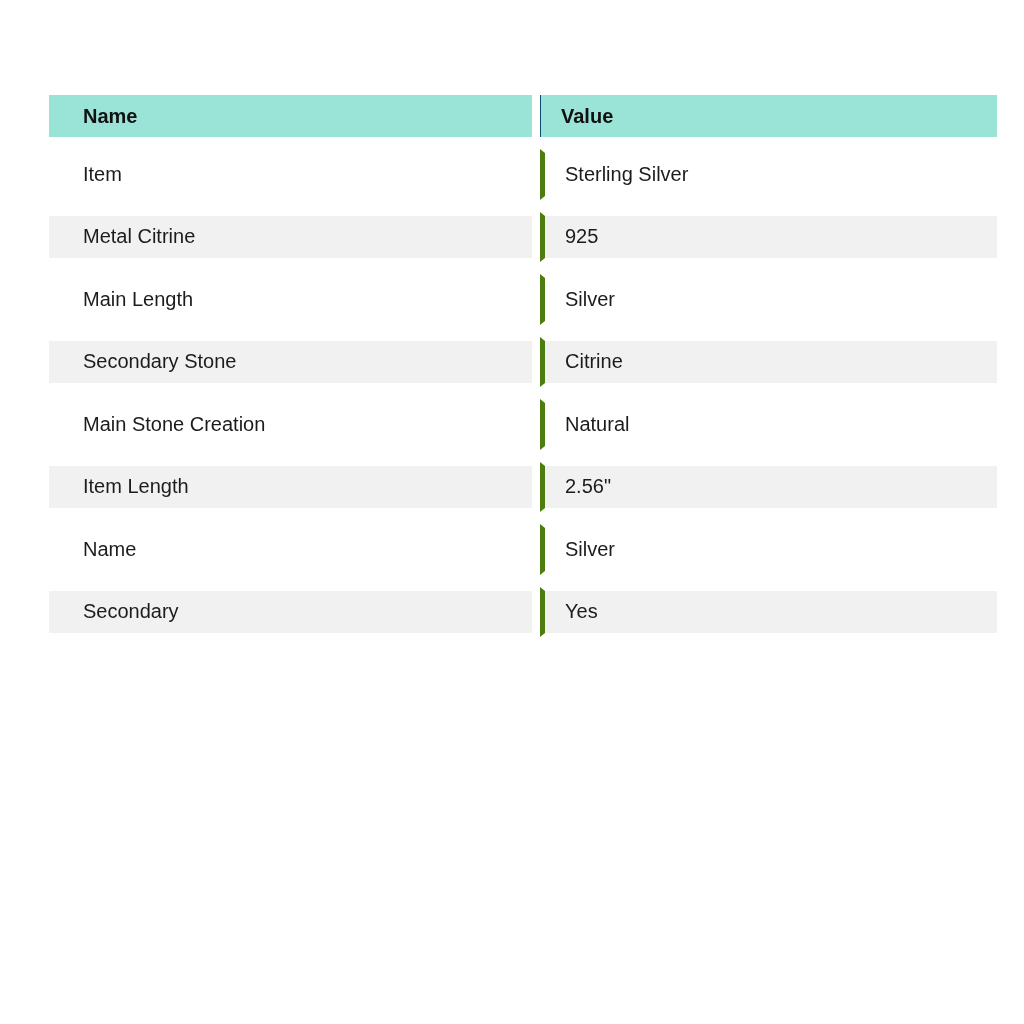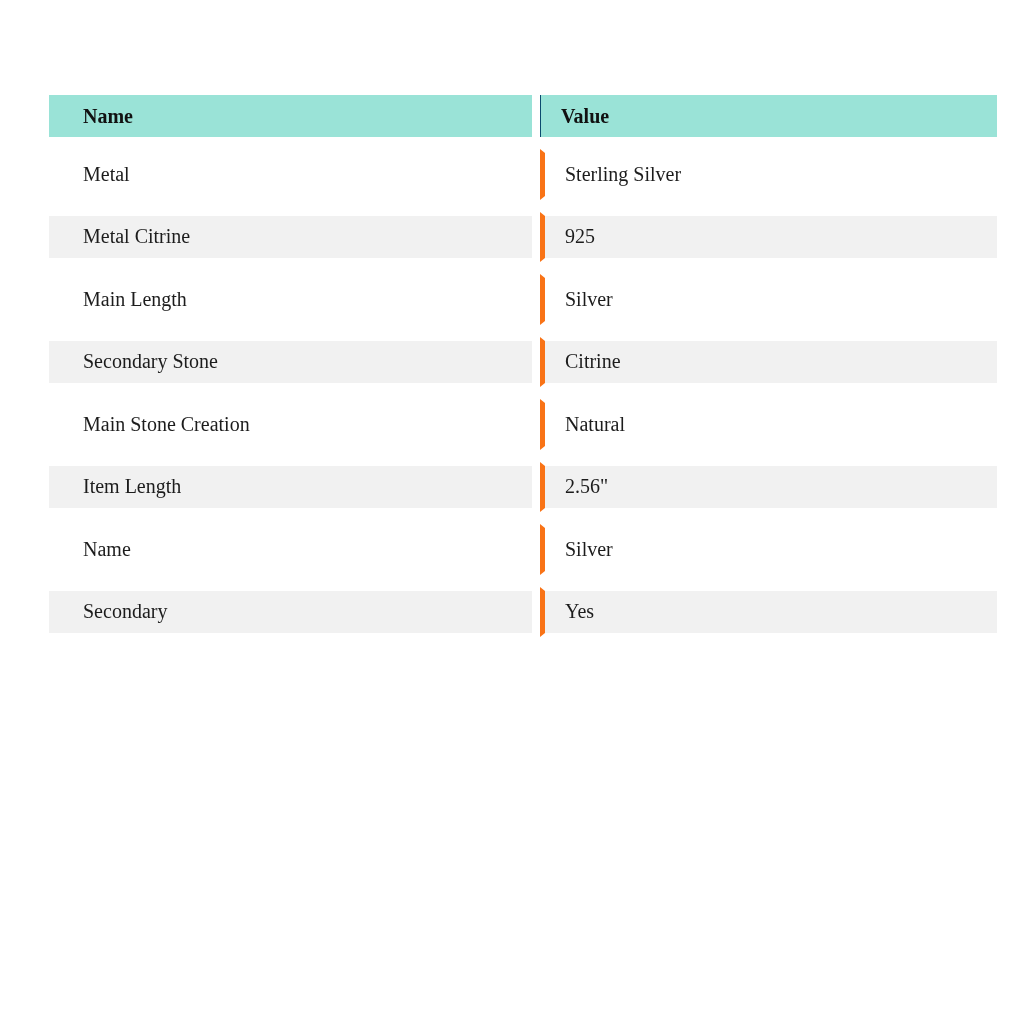--- a/index.html
+++ b/index.html
@@ -1,15 +1,15 @@
 <!DOCTYPE html>
 <html><head>
 <meta charset="utf-8">
 <style>
-  * { margin: 4px; padding: 0; box-sizing: border-box; font-family: Liberation Serif, serif; }
+  * { margin: 4px; padding: 0; box-sizing: border-box; }
   html, body {
     width: 1024px;
     height: 1024px;
     background: #ffffff;
     font-family: "Liberation Sans", "DejaVu Sans", sans-serif;
     color: #1c1c1c;
     overflow: hidden;
   }
   .spec-table {
     position: absolute;
@@ -52,35 +52,35 @@
   }
   .data-row.alt .data-cell {
     background: #f1f1f1;
   }
   .data-cell.col-name {
     width: 483px;
     padding-left: 34px;
   }
   .data-cell.col-value {
     flex: 1;
-    border-left: 5px solid #f97316;
+    border-left: 5px solid #4d7c0f;
     padding-left: 20px;
   }
 </style>
 </head>
 <body>
 
 <div class="spec-table">
   <div class="header-row">
     <div class="header-cell col-name">Name</div>
     <div class="header-cell col-value">Value</div>
   </div>
 
   <div class="data-row">
-    <div class="data-cell col-name">Metal</div>
+    <div class="data-cell col-name">Item</div>
     <div class="data-cell col-value">Sterling Silver</div>
   </div>
   <div class="data-row alt">
     <div class="data-cell col-name">Metal Citrine</div>
     <div class="data-cell col-value">925</div>
   </div>
   <div class="data-row">
     <div class="data-cell col-name">Main Length</div>
     <div class="data-cell col-value">Silver</div>
   </div>

